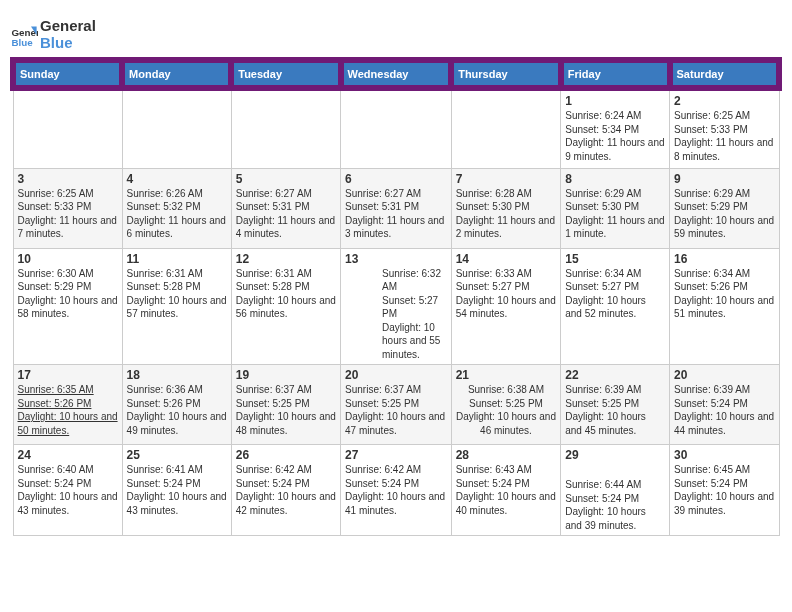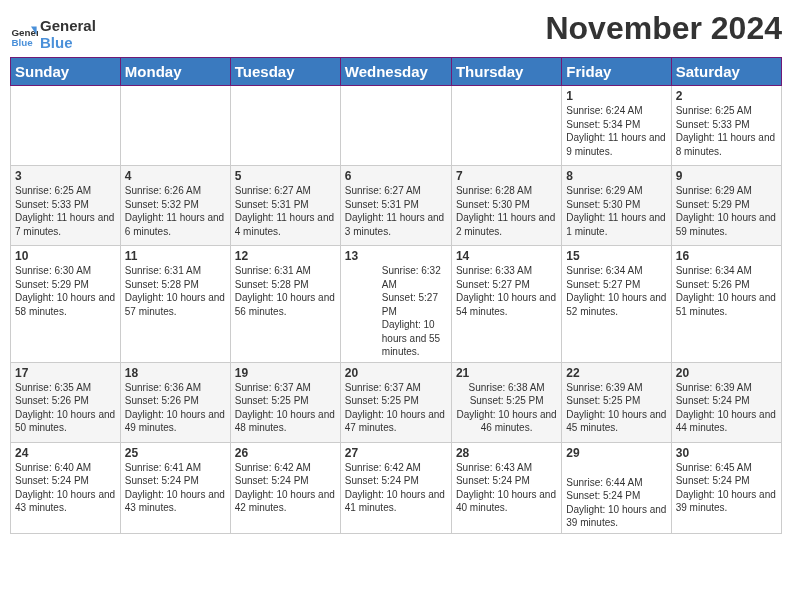--- a/index.html
+++ b/index.html
@@ -40,25 +40,25 @@
       margin-top: 2px;
     }
     .calendar {
       width: 100%;
       border-collapse: collapse;
       margin-top: 6px;
     }
     .calendar th {
       background-color: #3a7abf;
       color: #fff;
-      font-size: 15px;
+      font-size: 11px;
       font-weight: bold;
       padding: 5px 4px;
       text-align: left;
-      border: 1px solid #701a75;
+      border: 6px solid #701a75;
     }
     .calendar td {
       border: 1px solid #ccc;
       vertical-align: top;
       padding: 3px 4px;
       font-size: 10px;
       color: #333;
       width: 112px;
       height: 80px;
       background: #fff;
@@ -90,21 +90,20 @@
       <text x="2" y="22" font-size="14" font-weight="bold" fill="#333">General</text>
       <text x="2" y="36" font-size="14" font-weight="bold" fill="#4a90d9">Blue</text>
       <polygon points="30,8 38,8 38,20" fill="#4a90d9"></polygon>
     </svg>
     <div>
       <div style="font-size:15px;font-weight:bold;color:#333;line-height:1.1;">General</div>
       <div style="font-size:15px;font-weight:bold;color:#4a90d9;line-height:1.1;">Blue</div>
     </div>
   </div>
   <div class="title-block">
-    <div class="month-year">November 2024</div>
   </div>
 </div>
 
 <table class="calendar">
   <thead>
     <tr id="weekday-header">
     <th>Sunday</th>
         <th>Monday</th>
         <th>Tuesday</th>
         <th>Wednesday</th>
@@ -217,21 +216,21 @@
         <td>
           <span class="day-num">16</span>
           <div class="day-info" style="white-space: pre-line;">Sunrise: 6:34 AM
 Sunset: 5:26 PM
 Daylight: 10 hours and 51 minutes.</div>
         </td>
       </tr>
       <tr>
         <td>
           <span class="day-num">17</span>
-          <div class="day-info" style="white-space: pre-line;">Sunrise: 6:35 AM
+          <div class="day-info" style="white-space: pre-line; text-decoration: underline;">Sunrise: 6:35 AM
 Sunset: 5:26 PM
 Daylight: 10 hours and 50 minutes.</div>
         </td>
         <td>
           <span class="day-num">18</span>
           <div class="day-info" style="white-space: pre-line;">Sunrise: 6:36 AM
 Sunset: 5:26 PM
 Daylight: 10 hours and 49 minutes.</div>
         </td>
         <td>

